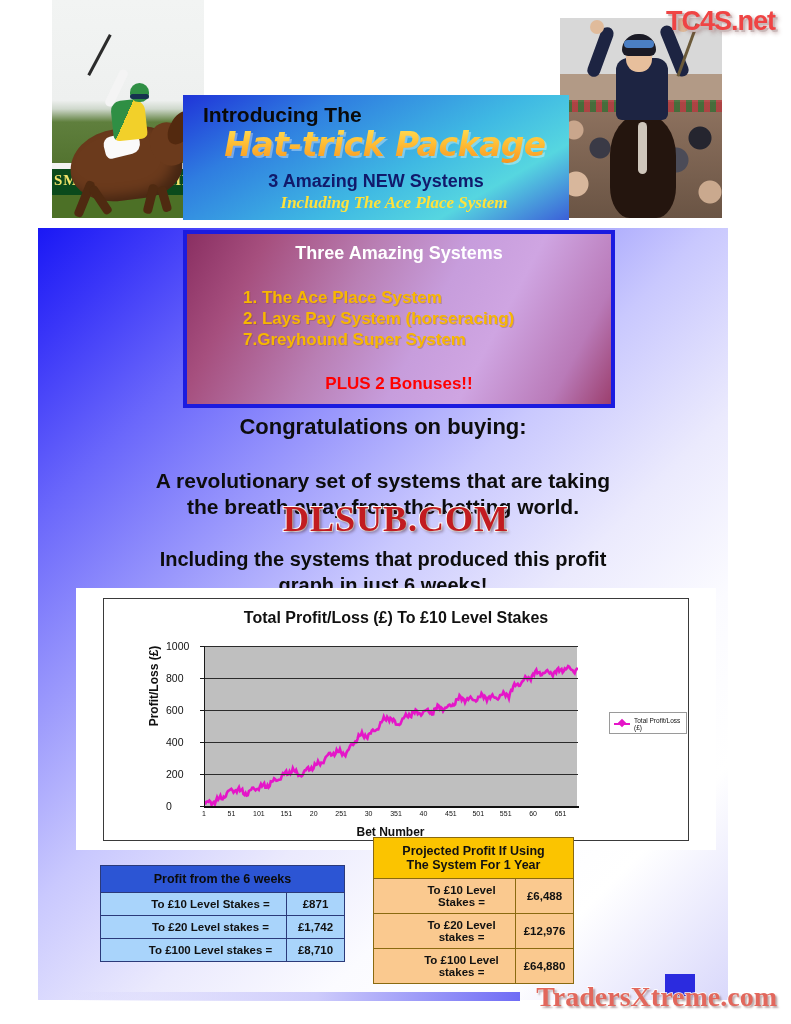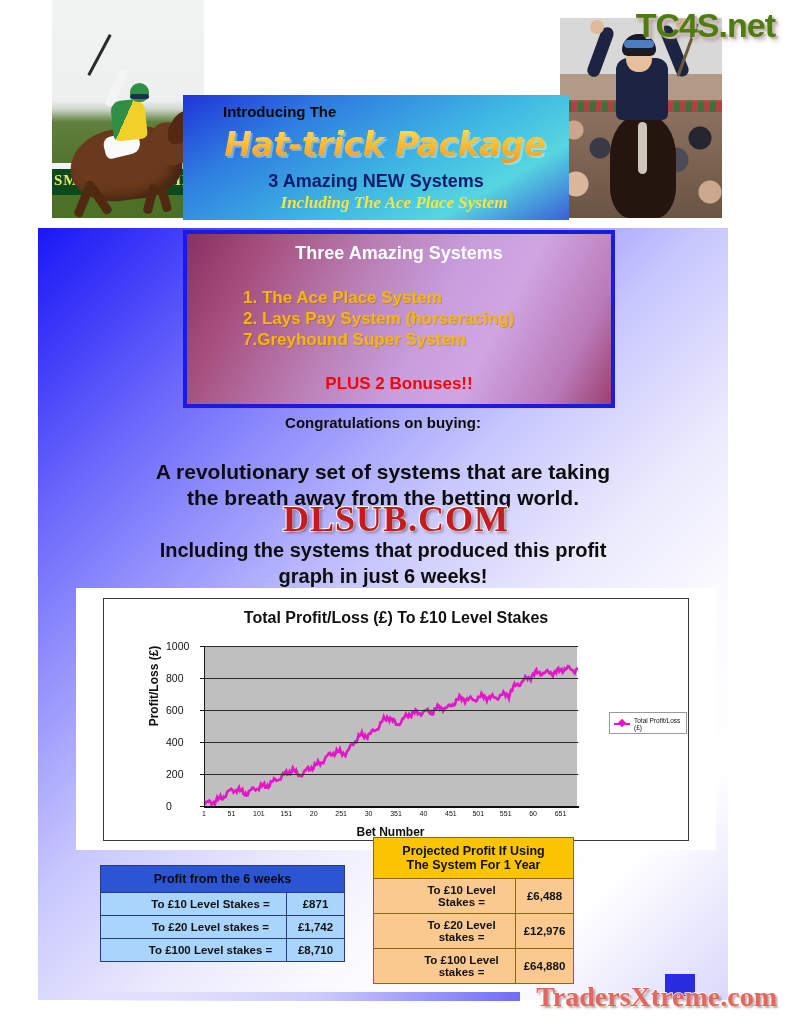--- a/index.html
+++ b/index.html
@@ -9,22 +9,22 @@
     font-family: "Liberation Sans", sans-serif;
     overflow: hidden;
   }
   .page { position: relative; width: 791px; height: 1024px; background:#fff; }
 
   
   .header { position:absolute; left:0; top:0; width:791px; height:228px; }
   .brand {
     position:absolute; right:16px; top:6px;
     font-family:"Liberation Sans", sans-serif;
-    font-weight:bold; font-size:34px; letter-spacing:-1px;
-    color:#4d7c0f;
+    font-weight:bold; font-size:27px; letter-spacing:-1px;
+    color:#ef4444;
     text-shadow: 2px 2px 0 #c9b8b8, 3px 3px 4px rgba(120,60,60,.45);
     z-index:6;
   }
 
   
   .photo-left {
     position:absolute; left:52px; top:0px; width:152px; height:218px;
     overflow:hidden; z-index:4;
     background: linear-gradient(#f2f4f3 0%, #eef0ef 46%, #cfd8cc 50%, #5f7f3d 56%, #44641f 100%);
   }
@@ -102,22 +102,22 @@
   .pr-face{position:absolute;left:66px;top:26px;width:26px;height:28px;background:#e7bf9c;border-radius:46%;}
   .pr-helmet{position:absolute;left:62px;top:16px;width:34px;height:22px;background:#1b1b26;border-radius:16px 16px 6px 6px;}
   .pr-goggles{position:absolute;left:64px;top:22px;width:30px;height:8px;background:#4b7fc4;border-radius:4px;}
 
   
   .banner{
     position:absolute; left:183px; top:95px; width:386px; height:125px; z-index:5;
     background: linear-gradient(150deg,#1f34d8 0%, #2f7de0 26%, #3fb9e3 58%, #56d6e0 78%, #3b5fd8 100%);
   }
   .banner .b-intro{
-    position:absolute;left:20px;top:8px;font-size:15px;font-weight:bold;color:#0a0a0a;
-    font-family:"Liberation Sans",sans-serif;margin-left:20px;}
+    position:absolute;left:20px;top:8px;font-size:21px;font-weight:bold;color:#0a0a0a;
+    font-family:"Liberation Sans",sans-serif;}
   .banner .b-title{
     position:absolute;left:32px;top:30px;width:340px;text-align:center;
     font-family:"DejaVu Sans",sans-serif;font-weight:bold;font-style:italic;font-size:33px;
     letter-spacing:-.5px;
     background:linear-gradient(#ffe25a 0%,#ffc238 42%,#f79420 100%);
     -webkit-background-clip:text;background-clip:text;color:transparent;
     text-shadow:0 0 0 rgba(0,0,0,0);
     filter: drop-shadow(2px 2px 0 rgba(255,255,255,.35));}
   .banner .b-sub{
     position:absolute;left:0;top:76px;width:386px;text-align:center;
@@ -146,21 +146,21 @@
     font-size:18px;font-weight:bold;color:#ffffff;}
   .sys-list{position:absolute;left:56px;top:53px;}
   .sys-list div{font-size:17px;font-weight:bold;color:#f7b700;line-height:21px;
     text-shadow:1px 1px 0 rgba(120,60,0,.25);}
   .sys-bonus{
     position:absolute;top:140px;left:0;width:424px;text-align:center;
     font-size:17px;font-weight:bold;color:#ff0000;}
 
   
   .copy{position:absolute;left:38px;top:410px;width:690px;z-index:3;text-align:center;}
-  .copy .c1{font-size:15px;font-weight:bold;color:#0d0d0d;margin-top:4px;}
+  .copy .c1{font-size:22px;font-weight:bold;color:#0d0d0d;margin-top:4px;}
   .copy .c2{font-size:21px;font-weight:bold;color:#0d0d0d;line-height:26px;margin-top:28px;}
   .copy .c3{font-size:20px;font-weight:bold;color:#0d0d0d;line-height:26px;margin-top:26px;}
 
   
   .watermark{
     position:absolute;left:256px;top:498px;width:280px;text-align:center;z-index:7;
     font-family:"Liberation Serif",serif;font-weight:bold;font-size:36px;
     letter-spacing:1px;color:#c21c20;
     -webkit-text-stroke:2px #ffffff;
     paint-order: stroke fill;

